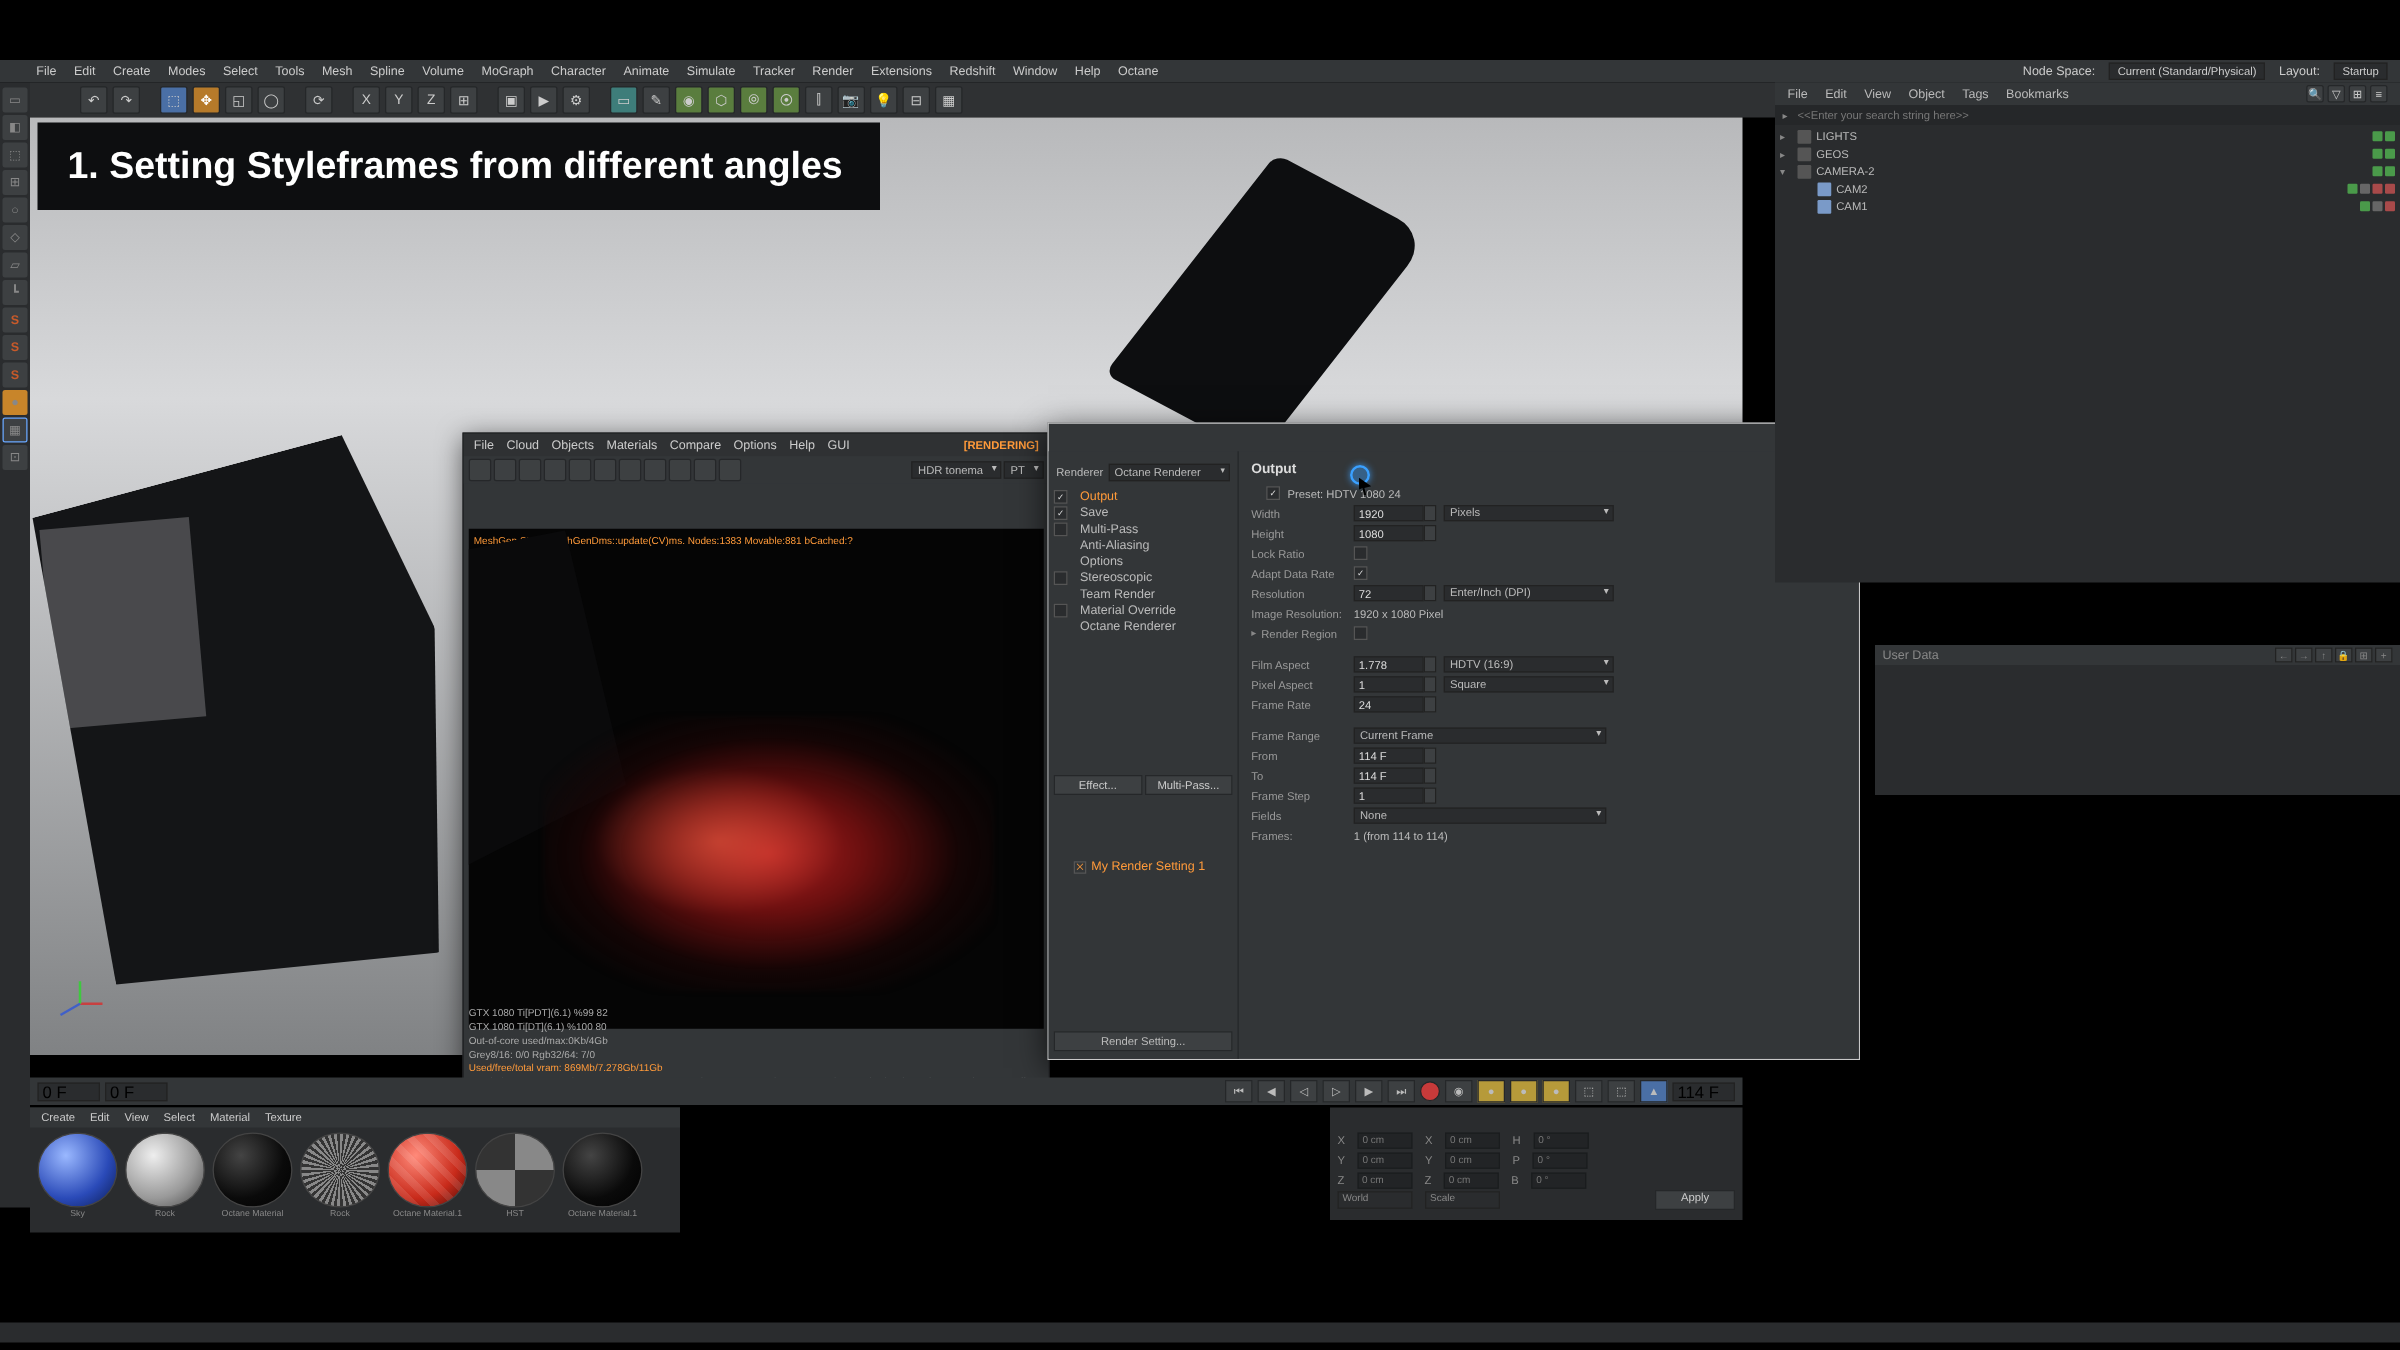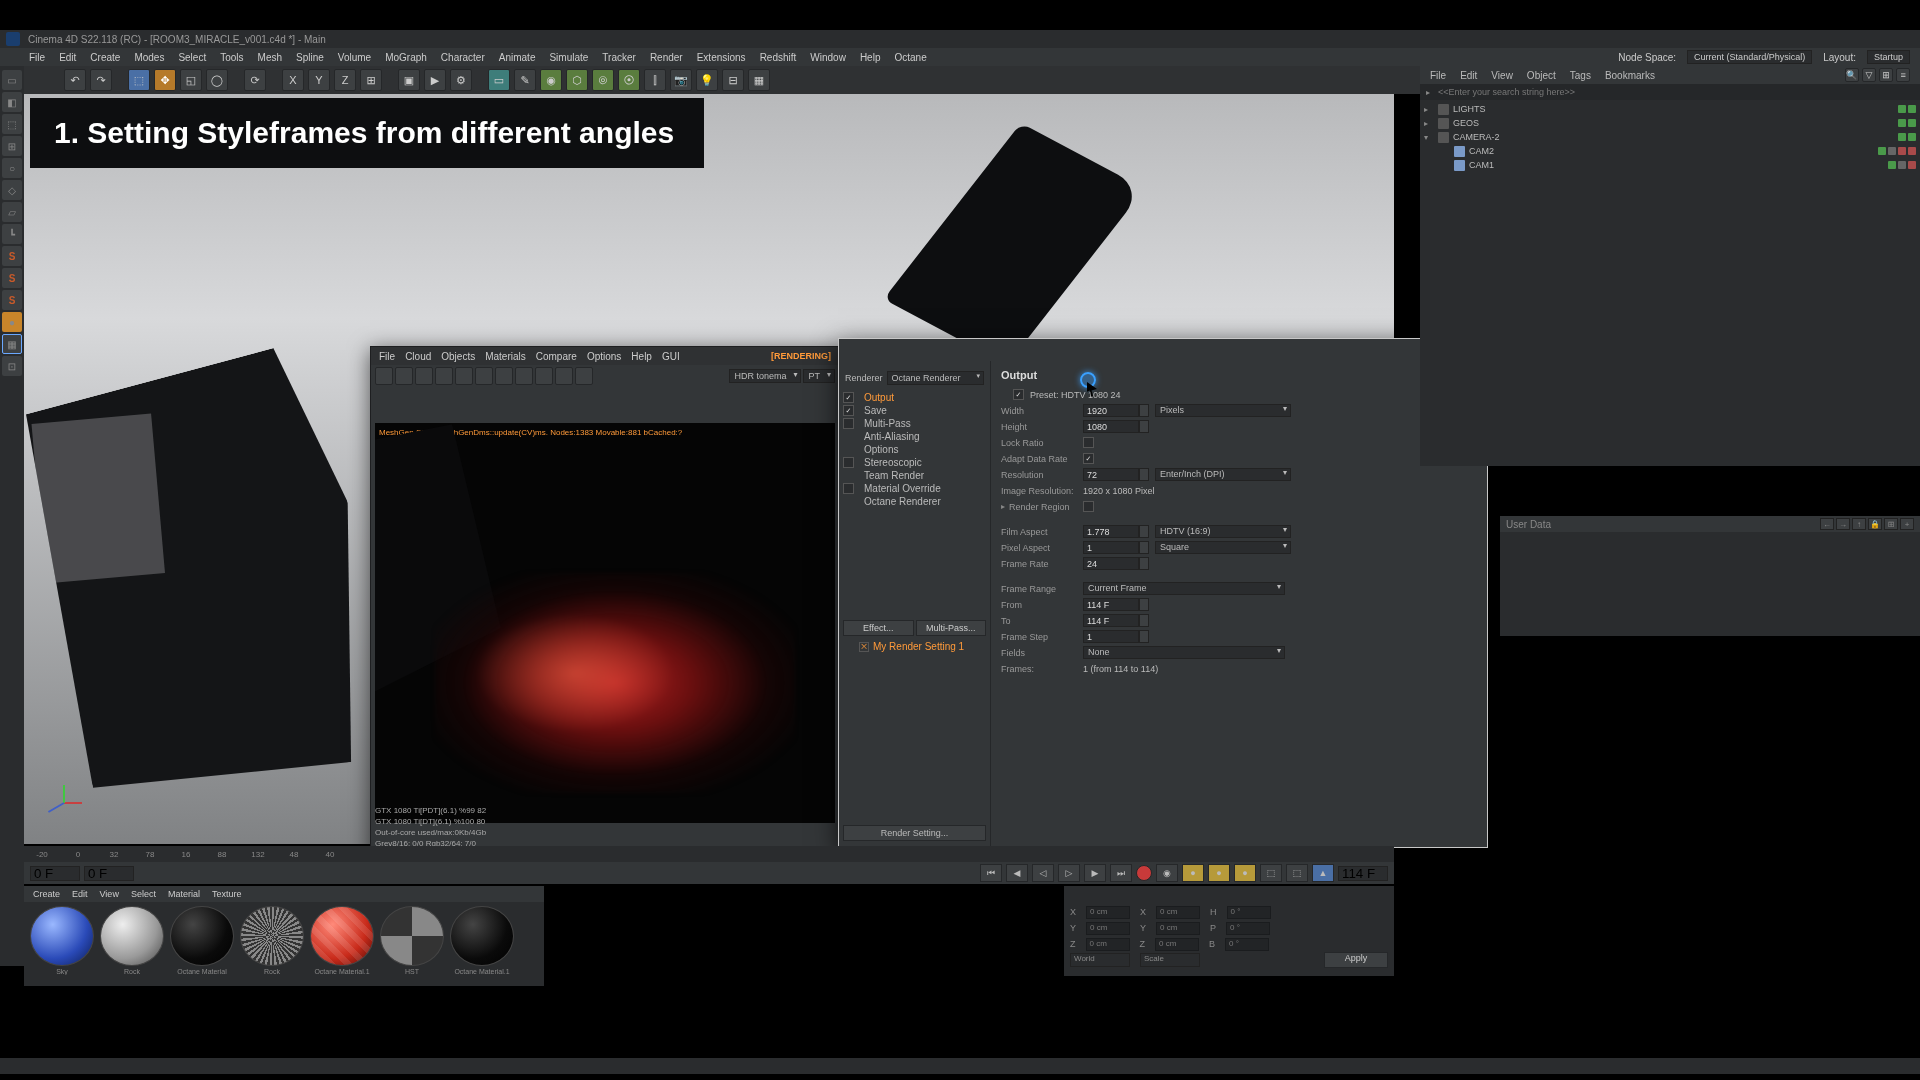--- a/index.html
+++ b/index.html
@@ -71,21 +71,21 @@
 .rs-left .renderer-row .lbl { font-size:9px; }
 .rs-left .renderer-row .cb { flex:1; background:#2a2c2e; border:1px solid #222; font-size:9px; padding:1px 12px 1px 4px; position:relative; }
 .rs-left .renderer-row .cb::after { content:'▾'; position:absolute; right:3px; top:0; font-size:7px; }
 .rs-item { display:flex; align-items:center; padding:1px 4px 1px 2px; gap:4px; }
 .rs-item .chk { width:11px; height:11px; border:1px solid #555; background:#2a2c2e; display:flex; align-items:center; justify-content:center; font-size:7px; color:#ddd; }
 .rs-item .nm { flex:1; padding-left:6px; }
 .rs-item.active .nm { color:#ff9a3a; }
 .rs-left .spacer { flex:1; }
 .rs-left .btnrow { display:flex; gap:2px; padding:2px; }
 .rs-left .btn { flex:1; background:#3d4042; border:1px solid #252729; font-size:9px; color:#ccc; text-align:center; padding:2px 0; }
-.rs-left .setting-item { padding:3px 4px 3px 18px; color:#ff9a3a; display:flex; align-items:center; gap:4px; }
+.rs-left .setting-item { padding:3px 4px 3px 18px; color:#ff9a3a; display:flex; align-items:center; gap:4px;margin-top:47px; }
 .rs-left .setting-item .xx { width:10px; height:10px; border:1px solid #555; font-size:7px; display:flex; align-items:center; justify-content:center; }
 .rs-left .rsfoot { text-align:center; font-size:9px; background:#3d4042; border:1px solid #252729; padding:2px; margin:2px; }
 .rs-right { flex:1; padding:8px 10px; font-size:10px; color:#bbb; }
 .rs-right h4 { font-size:11px; font-weight:bold; color:#ddd; margin-bottom:6px; }
 .rs-row { display:flex; align-items:center; height:15px; margin-bottom:1px; }
 .rs-row .lbl { width:82px; font-size:9px; color:#999; }
 .rs-row .val { width:56px; background:#2a2c2e; border:1px solid #222; font-size:9px; color:#ddd; padding:0 3px; height:13px; }
 .rs-row .spn { width:10px; height:13px; background:#3d4042; border:1px solid #222; display:flex; flex-direction:column; font-size:5px; color:#888; }
 .rs-row .combo2 { width:136px; margin-left:6px; background:#2a2c2e; border:1px solid #222; font-size:9px; color:#bbb; padding:0 12px 0 4px; height:13px; position:relative; }
 .rs-row .combo2::after { content:'▾'; position:absolute; right:3px; top:-1px; font-size:8px; }
@@ -148,24 +148,20 @@
 .coordbar .cb { width:60px; height:14px; background:#2a2c2e; border:1px solid #222; font-size:8px; padding:0 3px; }
 .coordbar .apply { width:64px; height:16px; background:#3d4042; border:1px solid #252729; text-align:center; font-size:9px; color:#ccc; margin-left:auto; }
 
 .statusbar { position:absolute; left:0; bottom:6px; width:1920px; height:16px; background:#2a2c2e; }
 </style>
 </head>
 <body>
 
 <div class="app">
 
-<div class="titlebar">
-  <div class="logo"></div>
-  <span>Cinema 4D S22.118 (RC) - [ROOM3_MIRACLE_v001.c4d *] - Main</span>
-</div>
 
 <div class="menubar">
   <span>File</span>
   <span>Edit</span>
   <span>Create</span>
   <span>Modes</span>
   <span>Select</span>
   <span>Tools</span>
   <span>Mesh</span>
   <span>Spline</span>
@@ -536,31 +532,20 @@
       <div class="nb">←</div>
       <div class="nb">→</div>
       <div class="nb">↑</div>
       <div class="nb">🔒</div>
       <div class="nb">⊞</div>
       <div class="nb">+</div>
     </div>
   </div>
 </div>
 
-<div class="timeline">
-  <div class="tick">-20</div>
-  <div class="tick">0</div>
-  <div class="tick">32</div>
-  <div class="tick">78</div>
-  <div class="tick">16</div>
-  <div class="tick">88</div>
-  <div class="tick">132</div>
-  <div class="tick">48</div>
-  <div class="tick">40</div>
-</div>
 <div class="timeline-row2">
   <input class="fld" value="0 F" style="">
   <input class="fld" value="0 F" style="">
   <div class="spacer"></div>
   <div class="pb">⏮</div>
   <div class="pb">◀</div>
   <div class="pb">◁</div>
   <div class="pb">▷</div>
   <div class="pb">▶</div>
   <div class="pb">⏭</div>

